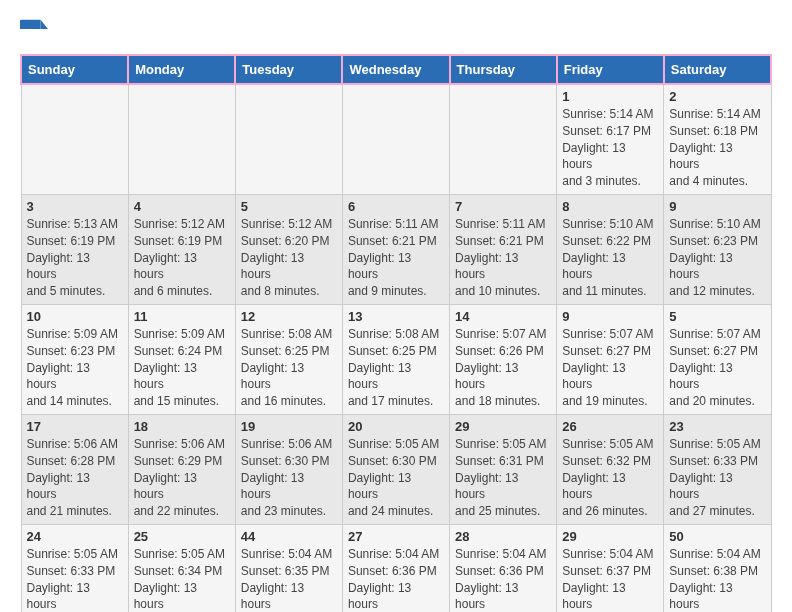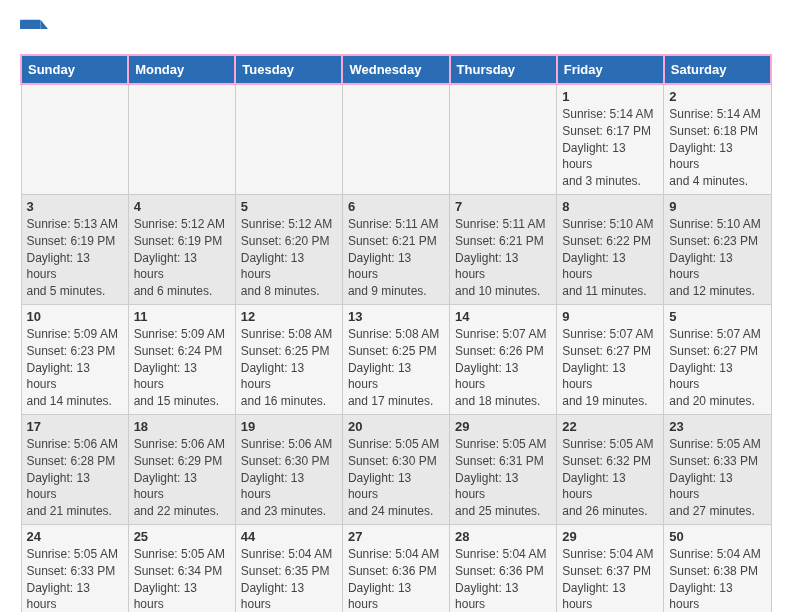--- a/index.html
+++ b/index.html
@@ -220,21 +220,21 @@
         </td>
         <td>
           <span class="day-num">20</span>
           <div class="day-info">Sunrise: 5:05 AM<br>Sunset: 6:30 PM<br>Daylight: 13 hours<br>and 24 minutes.</div>
         </td>
         <td>
           <span class="day-num">29</span>
           <div class="day-info">Sunrise: 5:05 AM<br>Sunset: 6:31 PM<br>Daylight: 13 hours<br>and 25 minutes.</div>
         </td>
         <td>
-          <span class="day-num">22</span>
+          <span class="day-num">26</span>
           <div class="day-info">Sunrise: 5:05 AM<br>Sunset: 6:32 PM<br>Daylight: 13 hours<br>and 26 minutes.</div>
         </td>
         <td>
           <span class="day-num">23</span>
           <div class="day-info">Sunrise: 5:05 AM<br>Sunset: 6:33 PM<br>Daylight: 13 hours<br>and 27 minutes.</div>
         </td>
       </tr>
       <tr>
         <td>
           <span class="day-num">24</span>

